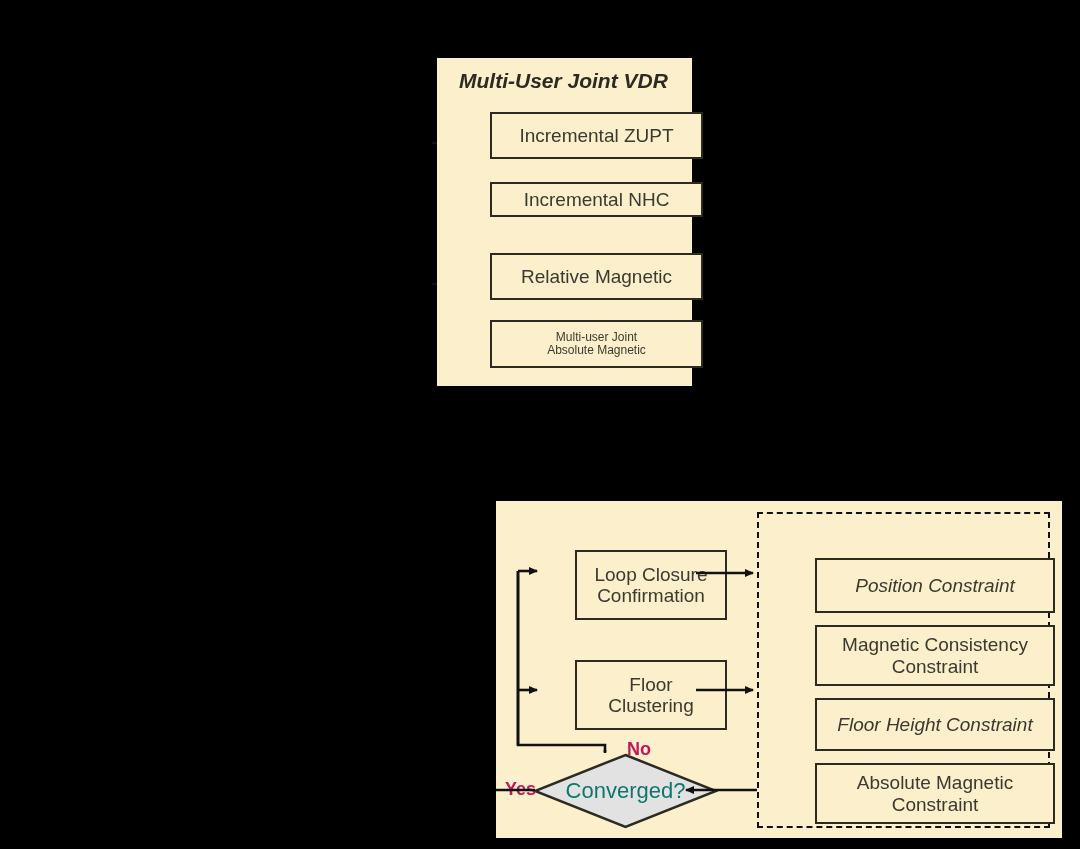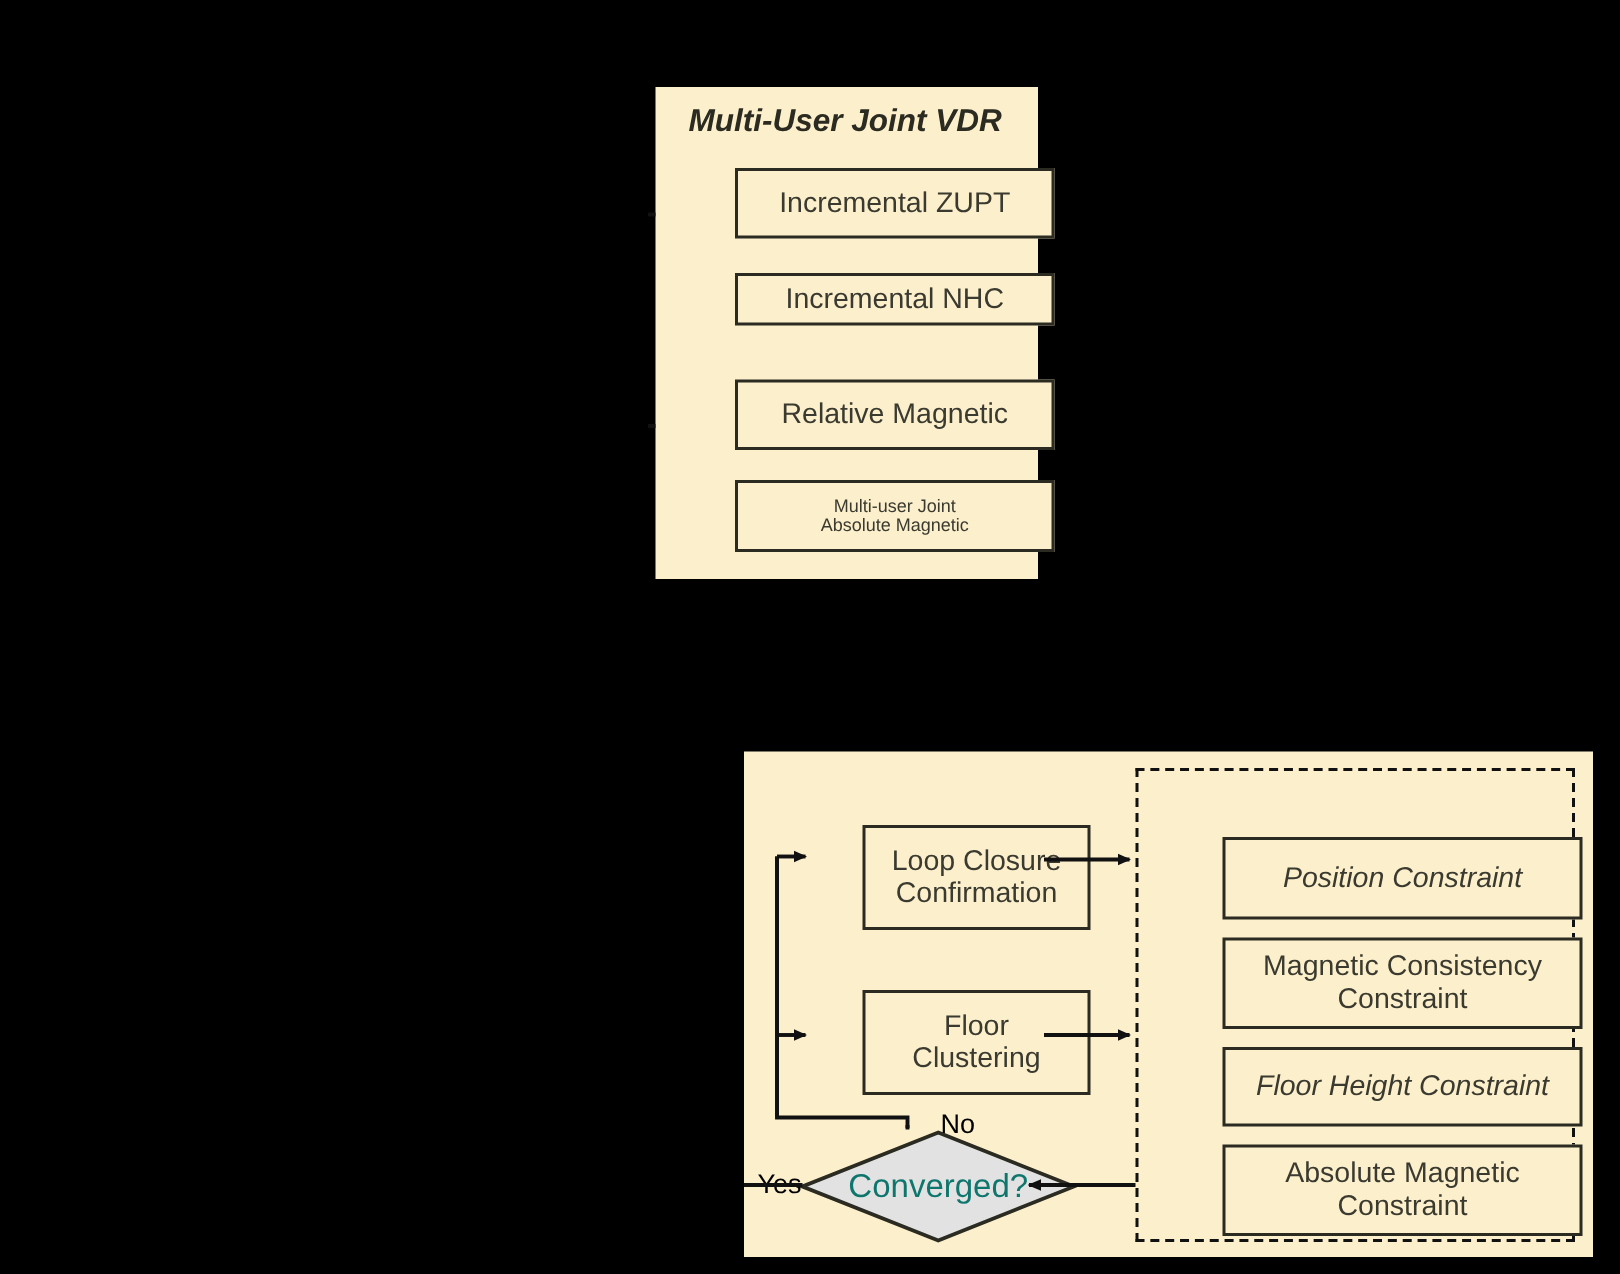--- a/index.html
+++ b/index.html
@@ -23,22 +23,22 @@
   .dashed-group{position:absolute;box-sizing:border-box;
        border:2px dashed #111;background:transparent;}
 
   
   .diamond-wrap{position:absolute;}
   .diamond-label{position:absolute;display:flex;align-items:center;
        justify-content:center;width:100%;height:100%;left:0;top:0;
        font-size:22px;color:#0f766e;}
 
   
-  .edge-label{position:absolute;font-size:18px;color:#000000;
-       white-space:nowrap;}
+  .edge-label{position:absolute;font-size:18px;color:#be185d;
+       white-space:nowrap;font-weight:bold;}
 
   
   .wires{position:absolute;left:0;top:0;width:1080px;height:849px;
          pointer-events:none;}
 </style>
 </head>
 <body>
 
 <div class="panel" style="left:437px;top:58px;width:255px;height:328px;">
 

